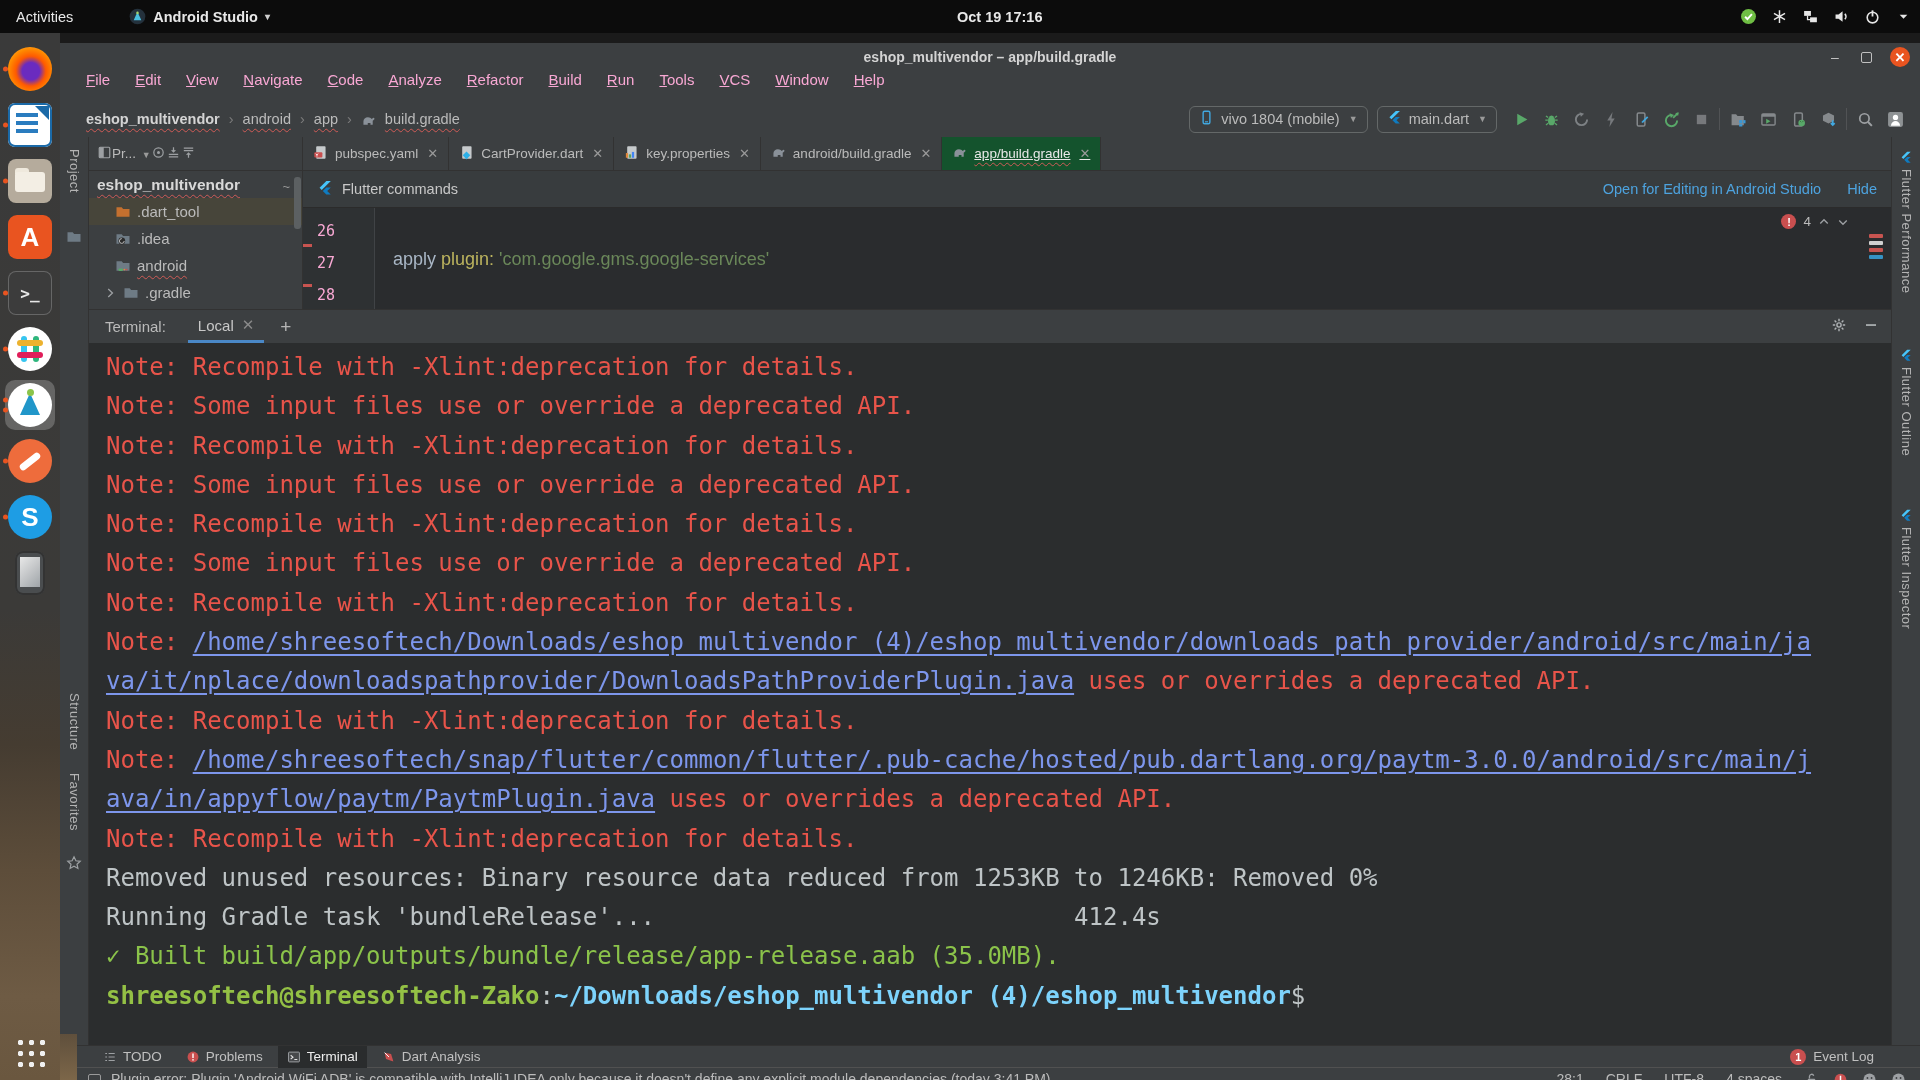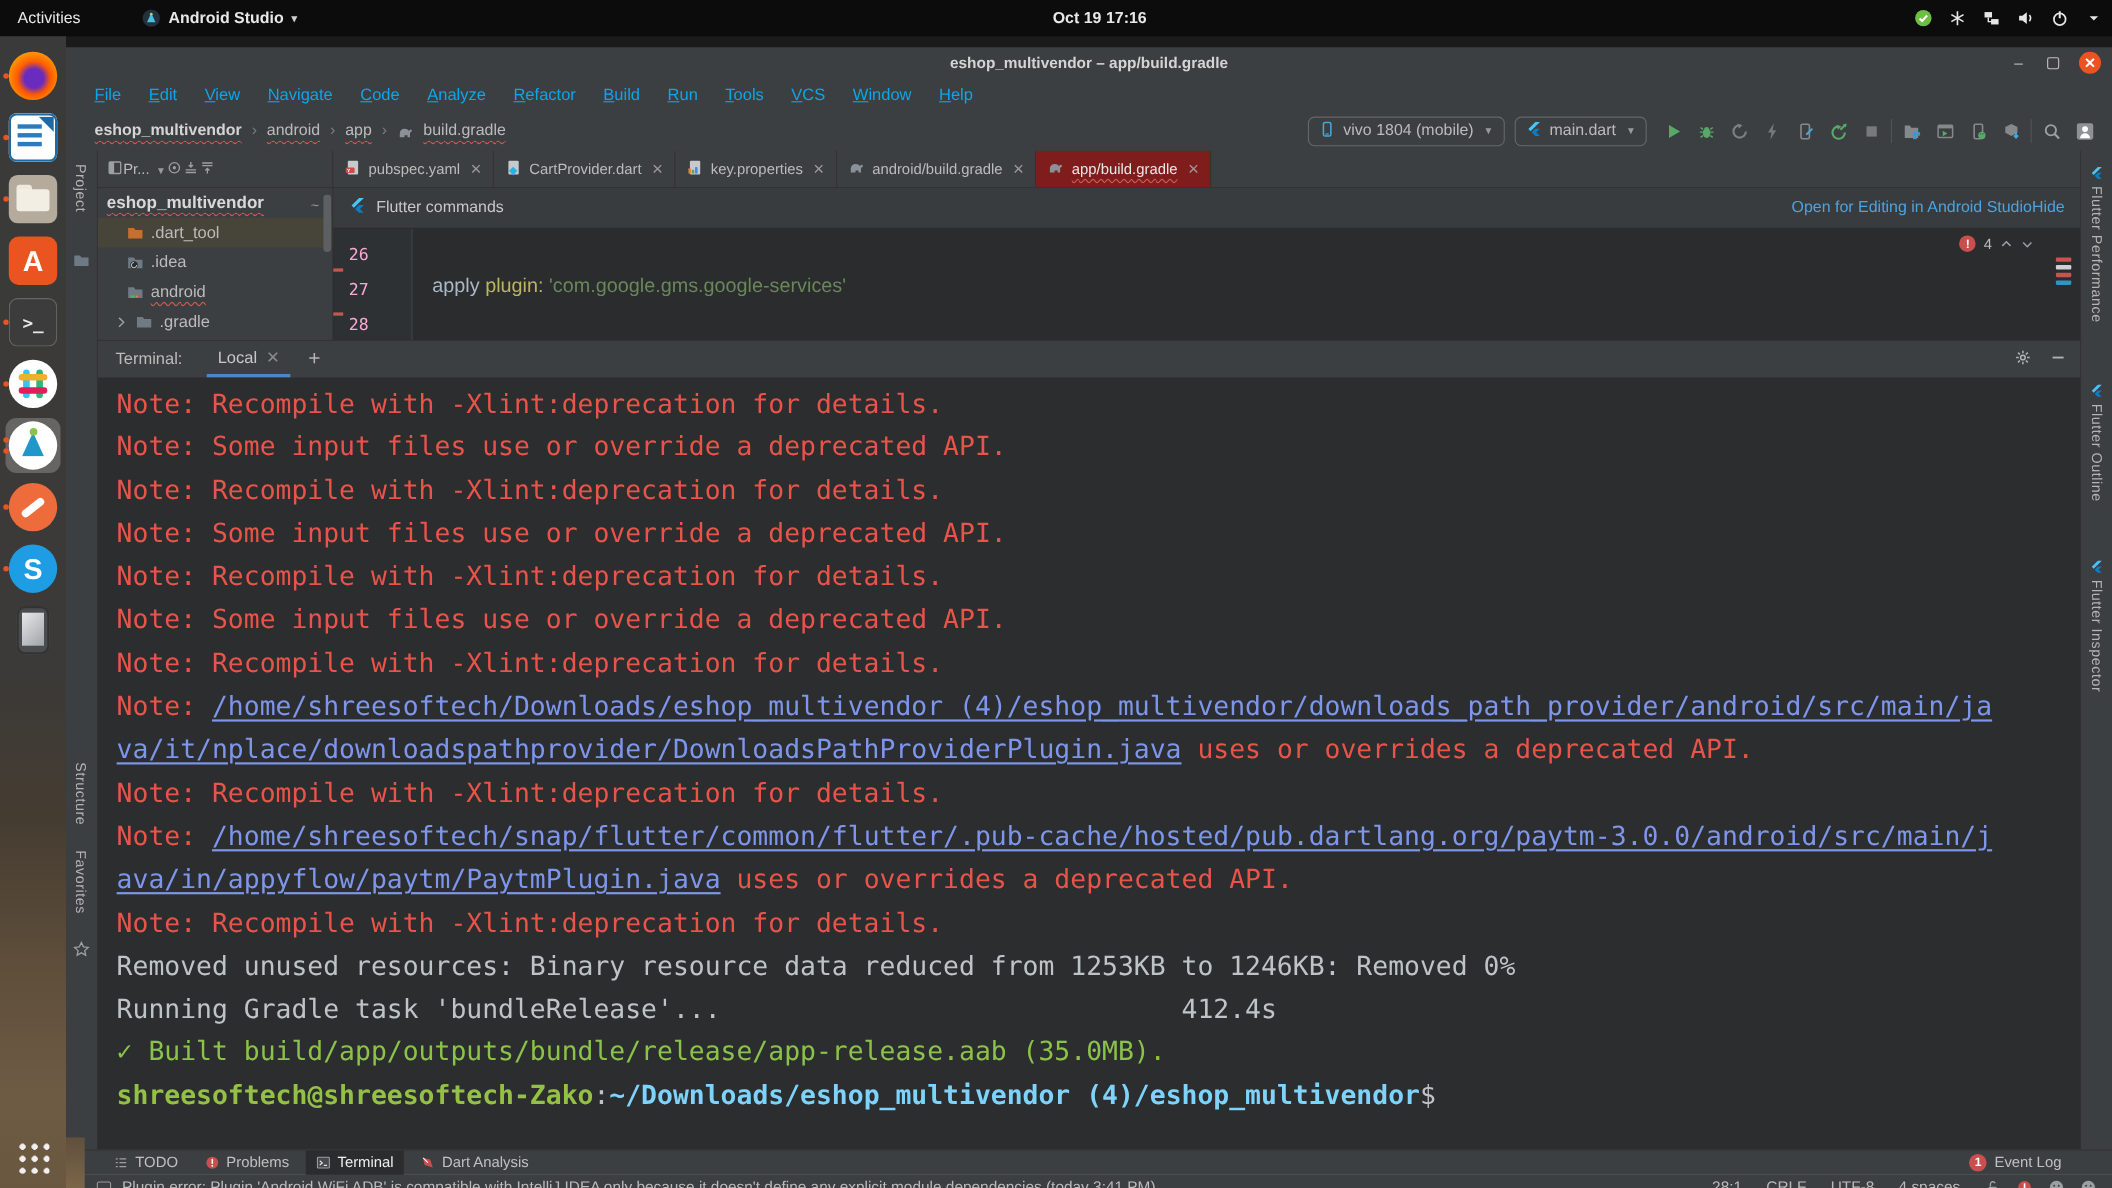--- a/index.html
+++ b/index.html
@@ -56,21 +56,21 @@
 
   
   .win{position:absolute;left:60px;top:43px;width:1860px;height:1047px;background:#3C3F41;display:flex;flex-direction:column;color:#bbb;}
   .titlebar{height:28px;display:flex;align-items:center;justify-content:center;position:relative;flex:0 0 auto;}
   .title-text{font-size:14px;font-weight:bold;color:#d4d4d4;}
   .win-controls{position:absolute;right:10px;top:0;height:28px;display:flex;align-items:center;gap:18px;}
   .wc{color:#c0c0c0;font-size:14px;width:16px;text-align:center;}
   .wc-max{width:11px;height:11px;border:1.5px solid #c0c0c0;border-radius:2px;}
   .wc-close{width:20px;height:20px;border-radius:50%;background:#E95420;color:#fff;display:flex;align-items:center;justify-content:center;font-size:13px;font-weight:bold;}
 
-  .menubar{height:30px;display:flex;align-items:center;padding-left:26px;gap:25px;flex:0 0 auto;font-size:15px;color:#0ea5e9;}
+  .menubar{height:30px;display:flex;align-items:flex-start;padding-left:26px;gap:25px;flex:0 0 auto;font-size:15px;color:#f9a8d4;}
   .menu-item{display:inline-block;cursor:pointer;}
   .menu-item::first-letter{text-decoration:underline;}
 
   .navbar{height:36px;display:flex;align-items:center;padding-left:26px;flex:0 0 auto;font-size:14.5px;position:relative;}
   .crumbs{display:flex;align-items:center;gap:9px;}
   .crumb{color:#bbb;}
   .crumb.b-root{font-weight:bold;color:#d4d4d4;}
   .crumb-sep{color:#7c7c7c;}
   .crumb-ic svg{width:15px;height:15px;display:block;margin-top:2px;}
   .squig{text-decoration-line:underline;text-decoration-style:wavy;text-decoration-color:#CF5B56;text-decoration-thickness:1px;text-underline-offset:3.5px;}
@@ -104,24 +104,24 @@
   .trow svg{width:16px;height:16px;flex:0 0 auto;}
   .tree-scroll{position:absolute;right:1px;top:6px;width:7px;height:52px;background:#5c6062;border-radius:3px;}
   .tree-tilde{position:absolute;right:12px;top:8px;color:#9a9a9a;font-size:13px;}
 
   
   .edcol{flex:1;display:flex;flex-direction:column;min-width:0;}
   .tabbar{height:34px;display:flex;align-items:stretch;flex:0 0 auto;background:#3C3F41;border-bottom:1px solid #323232;overflow:hidden;}
   .tab{display:flex;align-items:center;gap:7px;padding:0 10px;font-size:13.5px;color:#bbb;border-right:1px solid #323232;}
   .tab svg{width:15px;height:15px;}
   .tab .tclose{color:#9a9a9a;font-size:13px;margin-left:2px;}
-  .tab.active{background:#7f1d1d;color:#e8e8e8;}
+  .tab.active{background:#14532d;color:#e8e8e8;text-decoration:underline;}
   .banner{height:37px;background:#383c3e;border-bottom:1px solid #2b2b2b;display:flex;align-items:center;padding:0 14px;gap:9px;font-size:14.5px;color:#c8c8c8;flex:0 0 auto;}
   .banner svg{width:16px;height:16px;}
-  .banner-links{margin-left:auto;display:flex;}
+  .banner-links{margin-left:auto;display:flex;gap:26px;}
   .blink{color:#4DA3DF;cursor:pointer;}
   .edbody{flex:1;display:flex;position:relative;min-height:0;background:#2a2c2e;}
   .gutter{width:72px;flex:0 0 auto;background:#2e3133;border-right:1px solid #404346;padding-top:7px;position:relative;}
   .gline{height:32px;font-family:"DejaVu Sans Mono",monospace;font-size:15px;color:#f9a8d4;padding-left:14px;line-height:32px;}
   .gutter-mark{position:absolute;left:0;width:9px;height:3px;background:#C75450;}
   .code{flex:1;padding-top:3px;padding-left:18px;font-family:Liberation Sans, sans-serif;font-size:18px;white-space:pre;}
   .cline{height:32px;line-height:32px;}
   .c-plain{color:#A9B7C6;} .c-key{color:#BCB45E;} .c-string{color:#6A8759;}
   .err-widget{position:absolute;top:6px;right:42px;display:flex;align-items:center;gap:7px;font-size:13.5px;color:#bbb;}
   .err-dot{width:15px;height:15px;border-radius:50%;background:#C94F4F;color:#fff;font-size:11px;font-weight:bold;display:flex;align-items:center;justify-content:center;}

